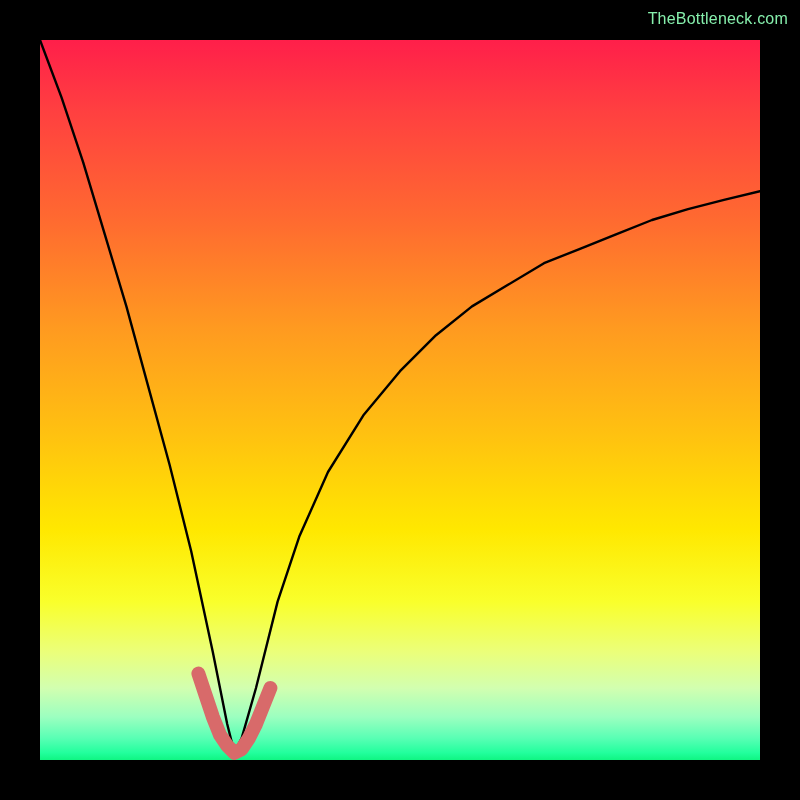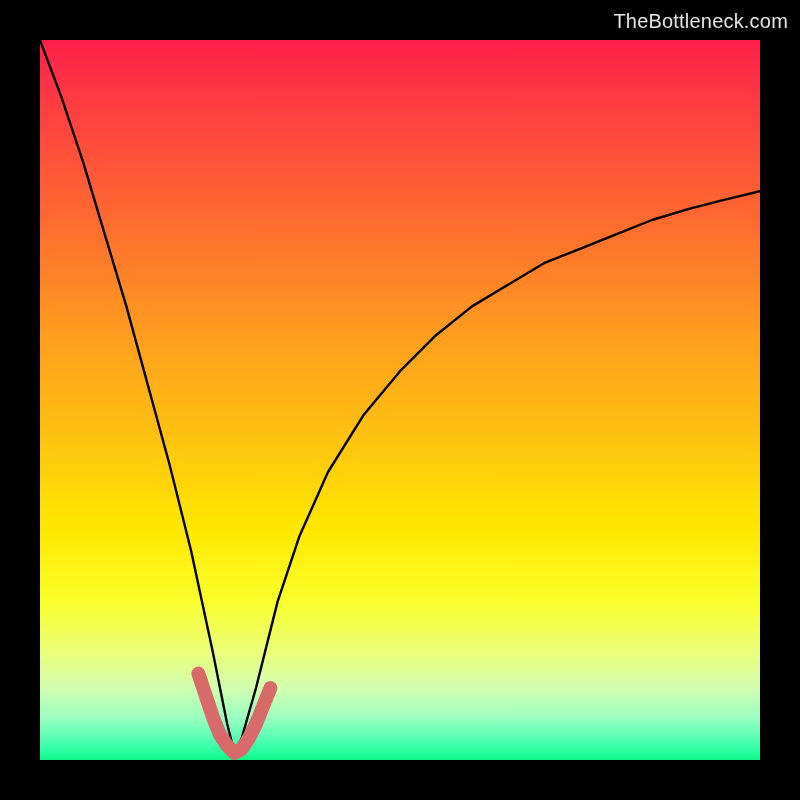--- a/index.html
+++ b/index.html
@@ -30,22 +30,22 @@
       #9cffc0 94%,
       #58ffb4 97%,
       #22ff9d 99%,
       #10f582 100%
     );
   }
   .watermark {
     position: absolute;
     top: 10px;
     right: 12px;
-    color: #e5e5e5;
-    font-size: 20px;
+    color: #86efac;
+    font-size: 16px;
     font-weight: 500;
     letter-spacing: 0.2px;
     user-select: none;
   }
   svg {
     position: absolute;
     left: 0;
     top: 0;
   }
 </style>

